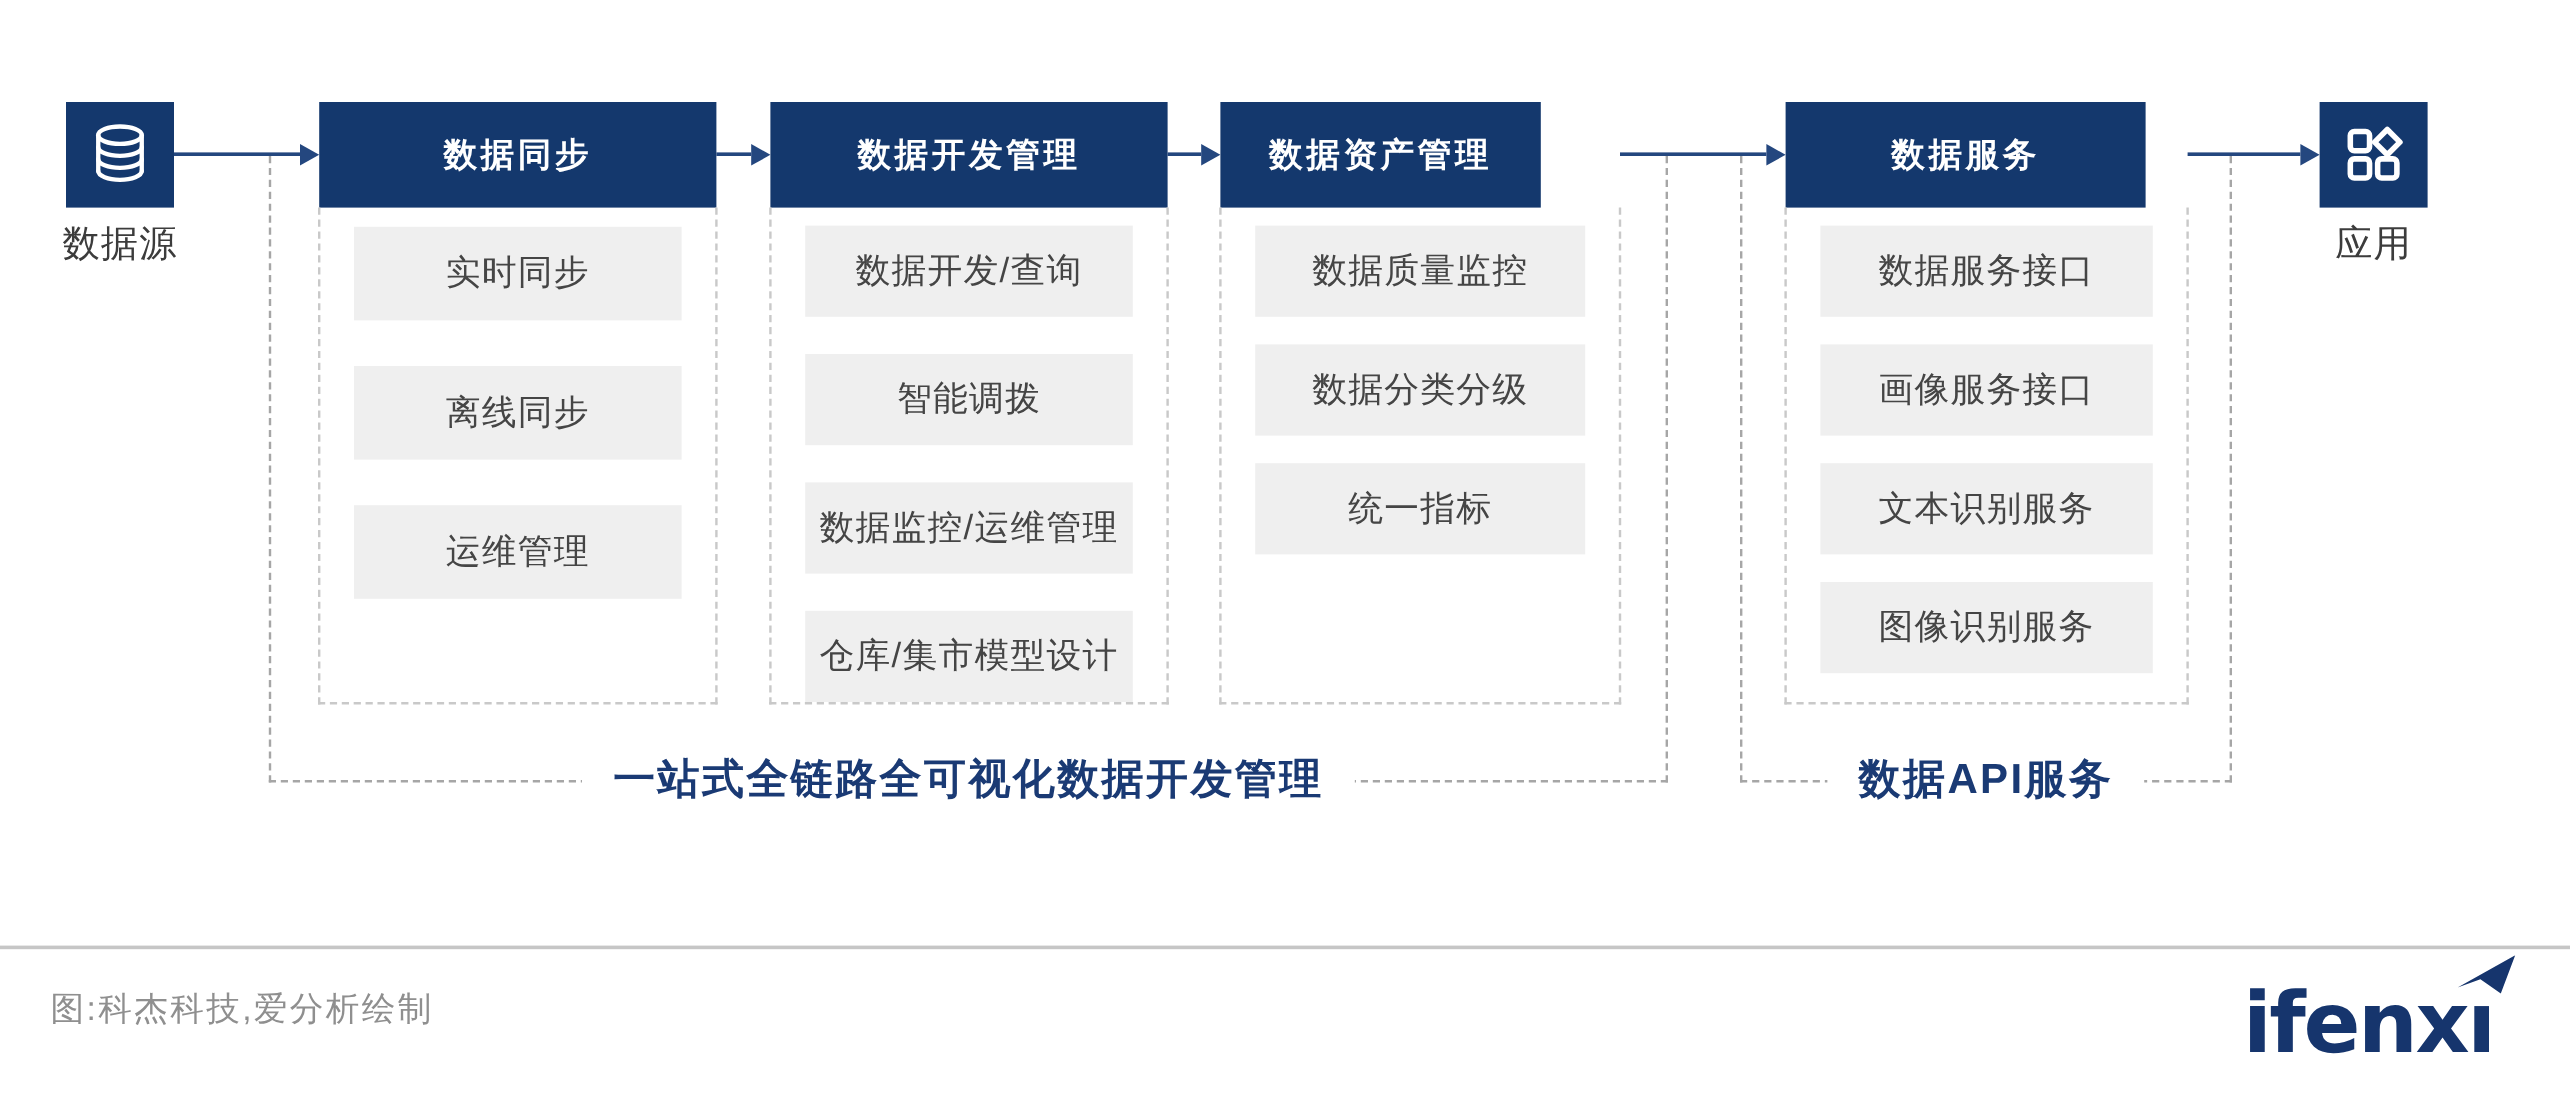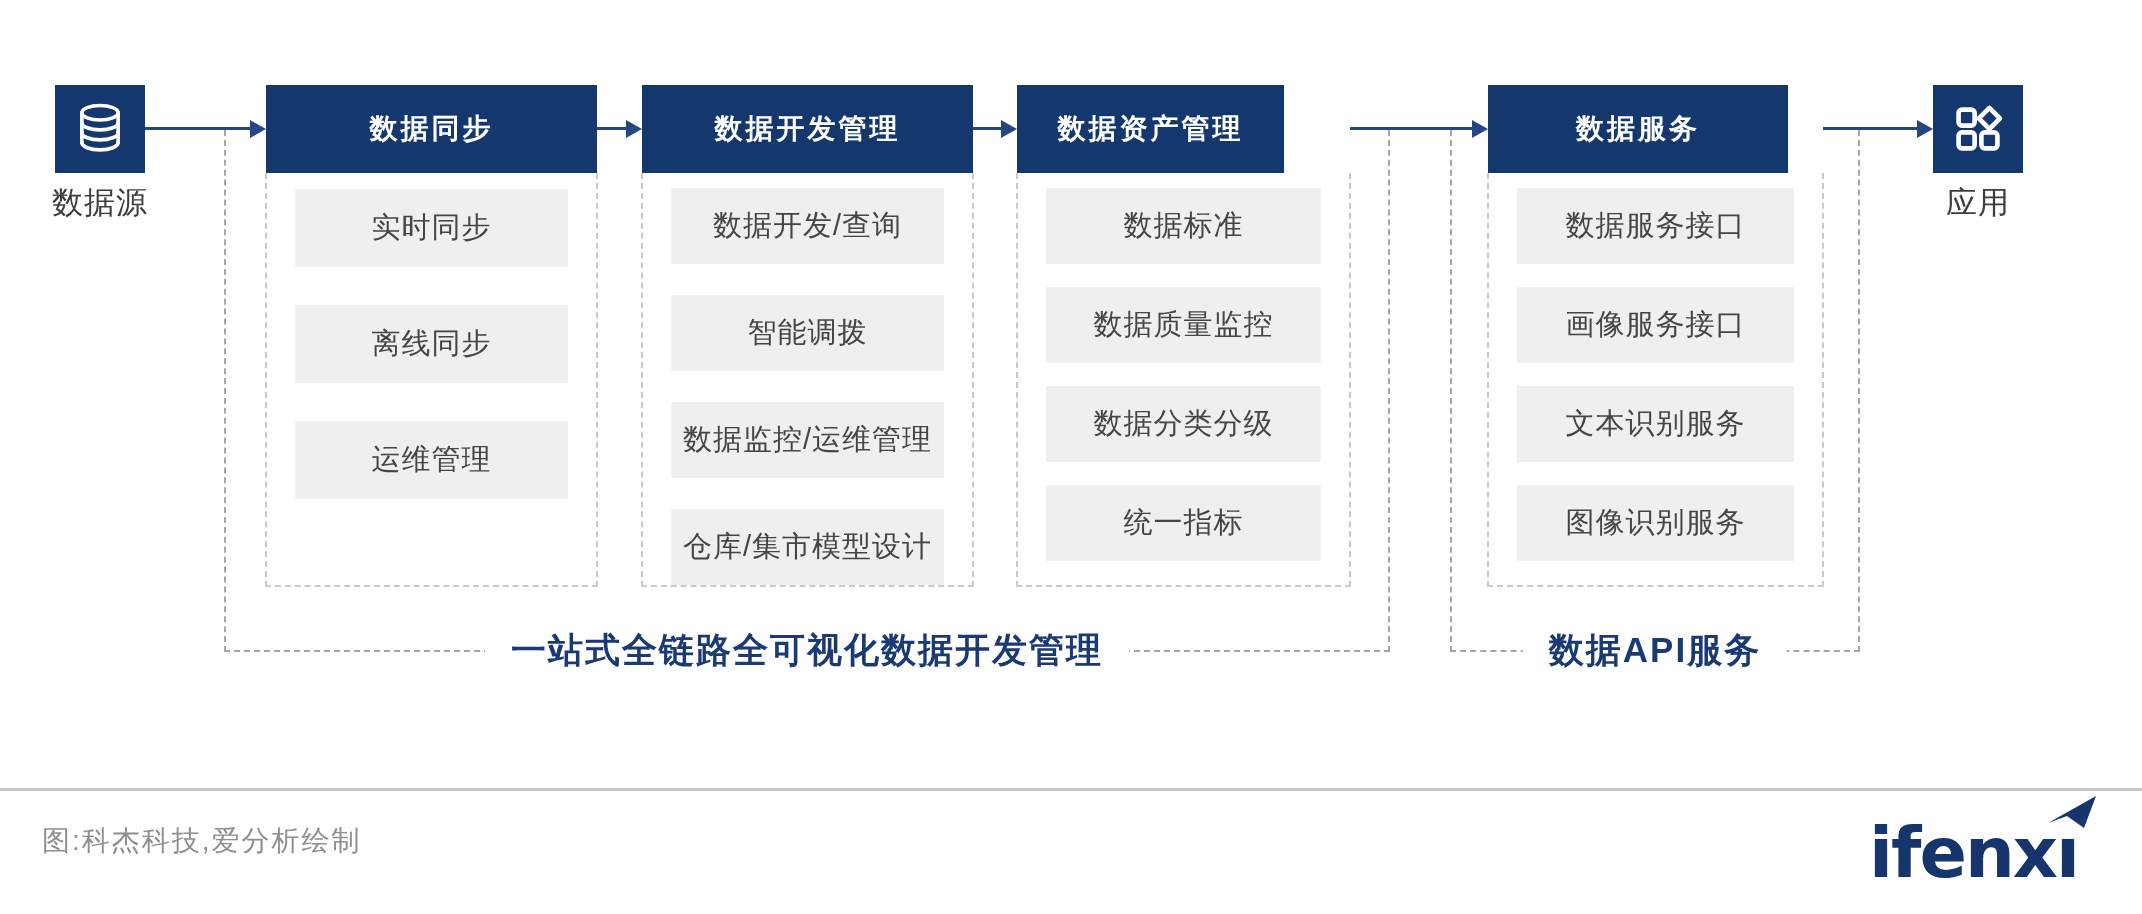--- a/index.html
+++ b/index.html
@@ -113,21 +113,20 @@
       </div>
       <div class="colheader" style="left: 642px; width: 331px;">数据开发管理</div>
       <div class="colbox items-4" style="left: 641px; width: 333px; justify-content: space-between;">
         <div class="item">数据开发/查询</div>
         <div class="item">智能调拨</div>
         <div class="item">数据监控/运维管理</div>
         <div class="item">仓库/集市模型设计</div>
       </div>
       <div class="colheader" style="left: 1017px; width: 267px;">数据资产管理</div>
       <div class="colbox items-4" style="left: 1016px; width: 335px;">
-        <div class="item">数据标准</div>
         <div class="item">数据质量监控</div>
         <div class="item">数据分类分级</div>
         <div class="item">统一指标</div>
       </div>
       <div class="colheader" style="left: 1488px; width: 300px;">数据服务</div>
       <div class="colbox items-4" style="left: 1487px; width: 337px;">
         <div class="item">数据服务接口</div>
         <div class="item">画像服务接口</div>
         <div class="item">文本识别服务</div>
         <div class="item">图像识别服务</div>

